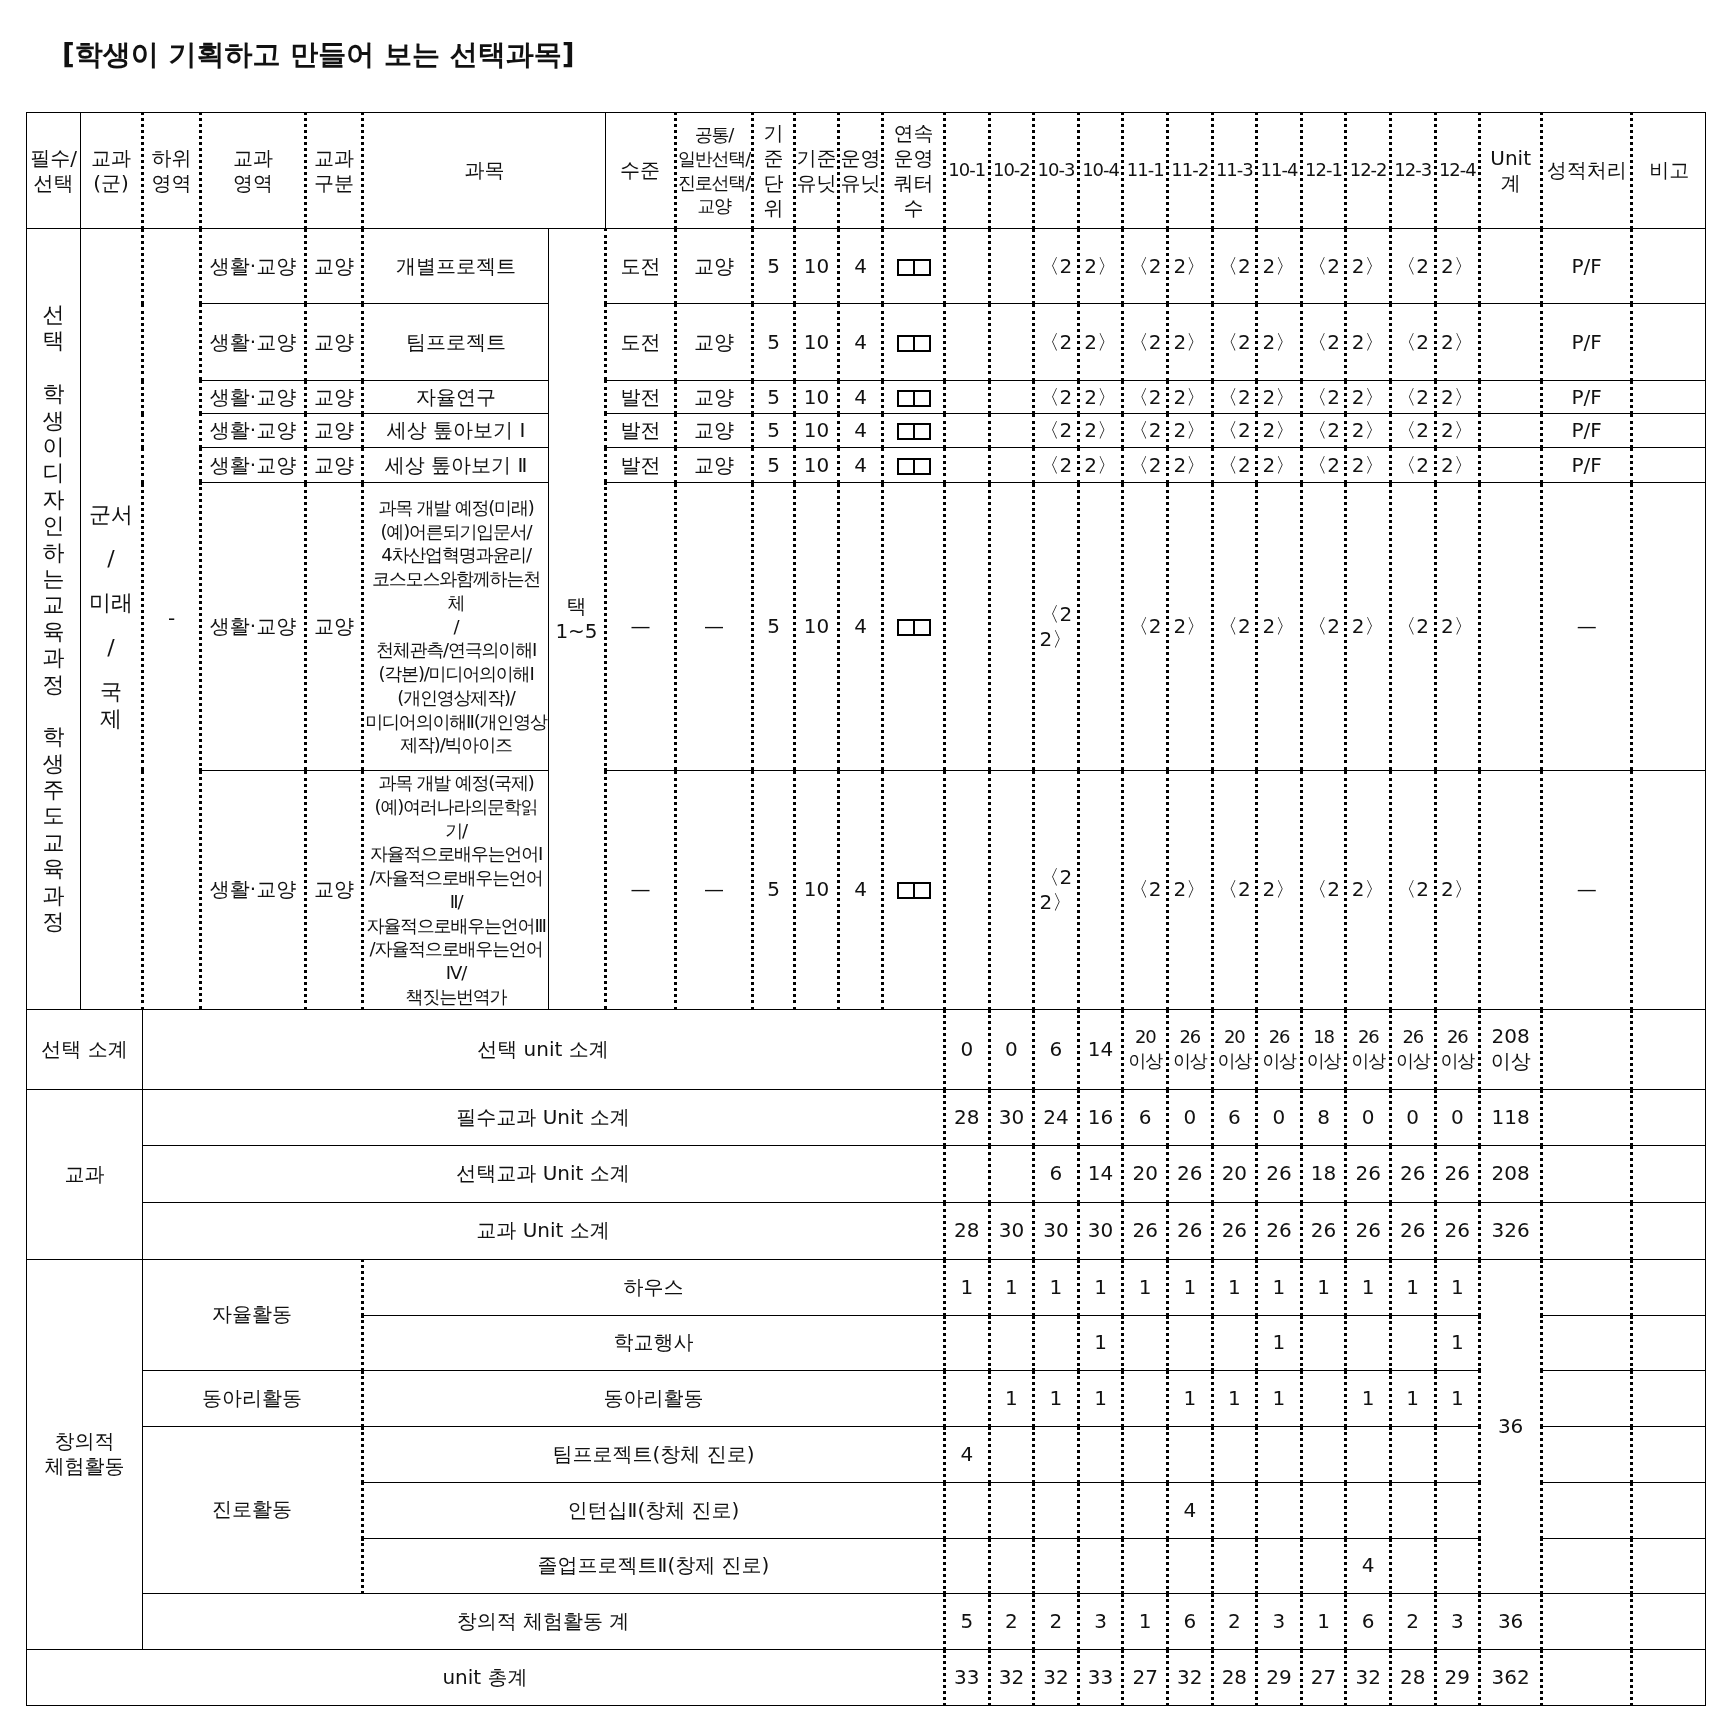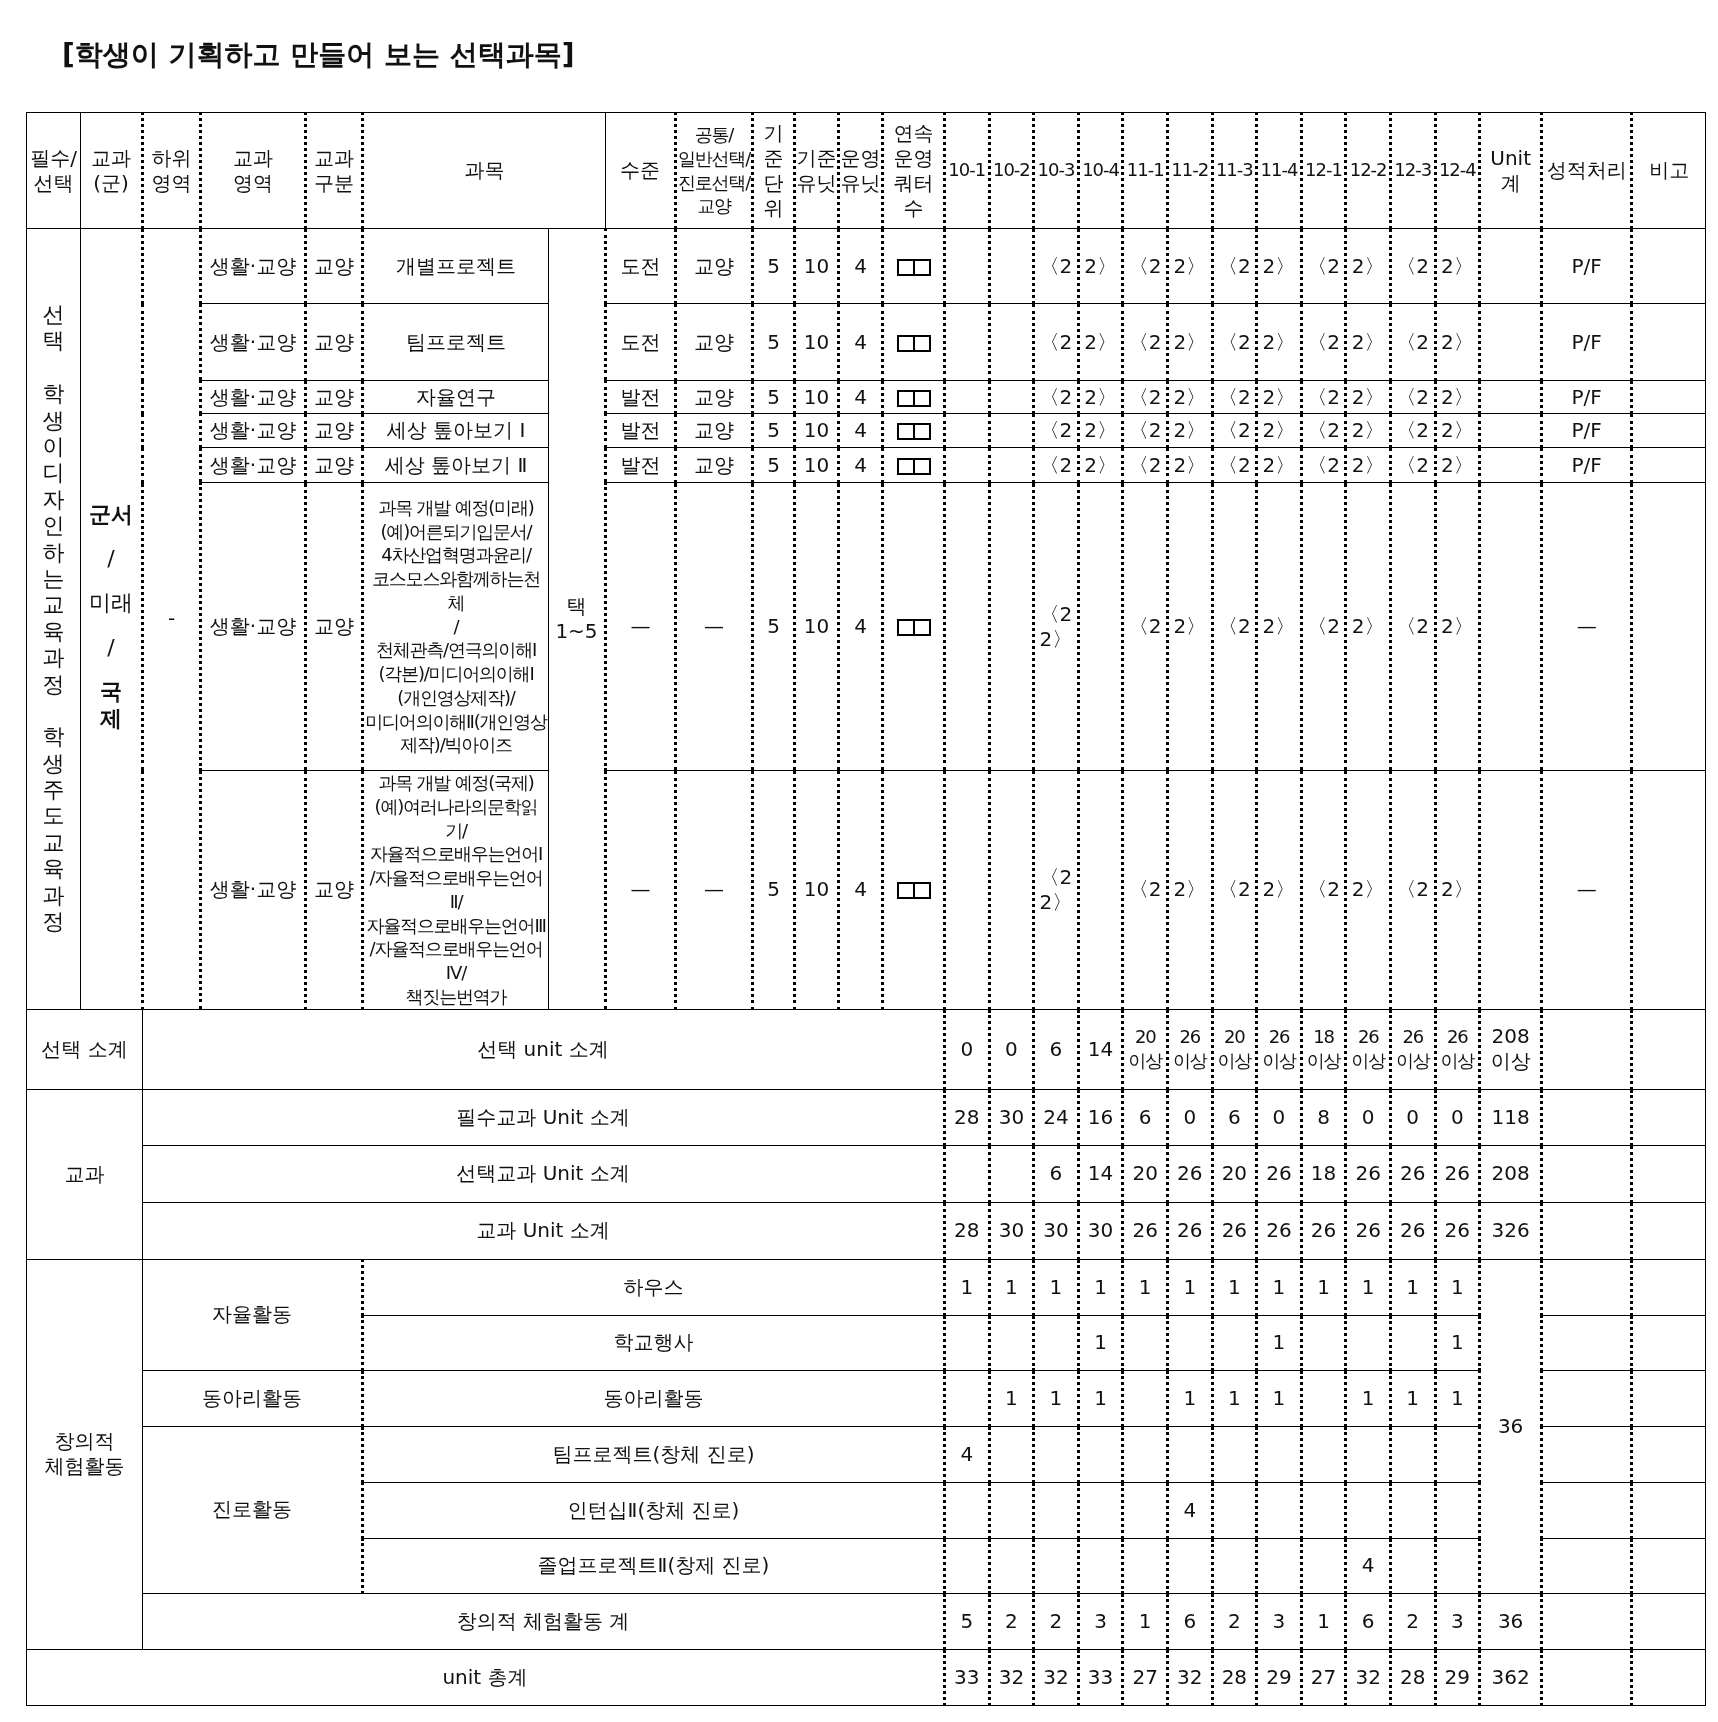--- a/index.html
+++ b/index.html
@@ -108,25 +108,25 @@
             <span>주</span>
             <span>도</span>
             <span>교</span>
             <span>육</span>
             <span>과</span>
             <span>정</span>
           </div>
         </td>
         <td rowspan="7" class="dr">
           <div class="vstack">
-            <span style="margin: 14px 0px; font-weight: bold;">군서</span>
+            <span style="margin: 14px 0px;">군서</span>
             <span style="margin: 18px 0px;">/</span>
             <span style="margin: 18px 0px;">미래</span>
             <span style="margin: 18px 0px;">/</span>
-            <span style="margin: 18px 17px; font-weight: bold;">국제</span>
+            <span style="margin: 18px 17px;">국제</span>
           </div>
         </td>
         <td rowspan="7" class="dl dr">-</td>
         <td class="dl dr">생활·교양</td>
         <td class="dl dr">교양</td>
         <td class="dl">개별프로젝트</td>
         <td rowspan="7" class="dr">택<br>1~5</td>
         <td class="dl dr">도전</td>
         <td class="dl dr">교양</td>
         <td class="dl dr num">5</td>

